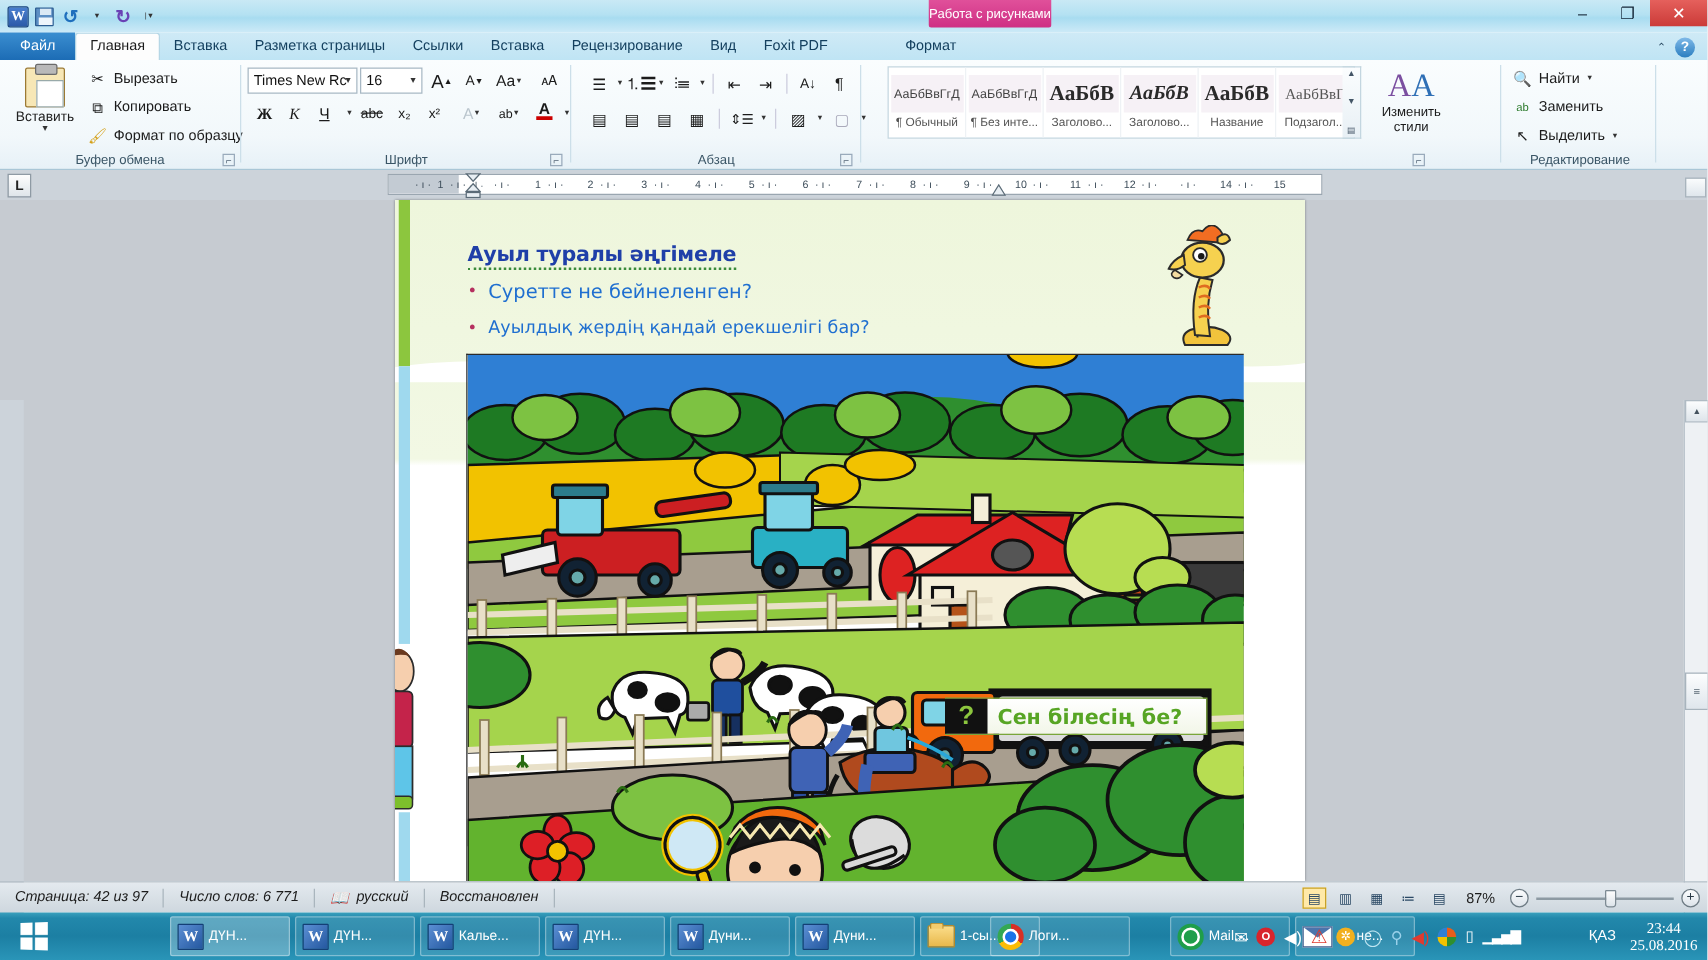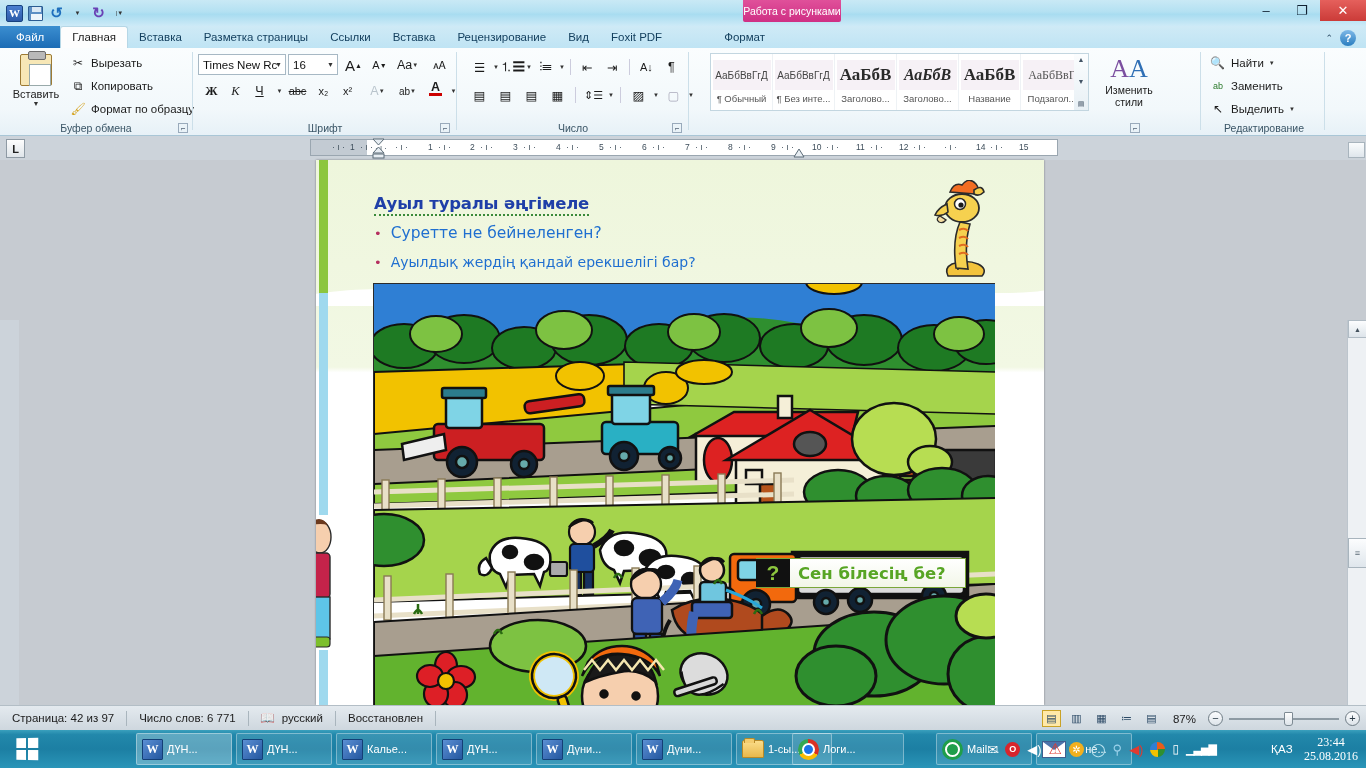--- a/index.html
+++ b/index.html
@@ -160,21 +160,21 @@
               background:linear-gradient(to bottom,#fcfdfe,#dfe6ec); border:1px solid #a8b4bd;
               display:flex; align-items:center; justify-content:center; font-size:9px; color:#5a6a76;}
   .obj-browse { position:absolute; right:1px; top:140px; width:17px; height:17px; }
 
   .ruler-v { position:absolute; left:0px; top:160px; width:19px; height:545px; background:#ccd3da;}
 
   
   .statusbar { position:absolute; top:705px; left:0; width:1366px; height:25px;
     background: linear-gradient(to bottom,#e4eaef,#ced7de); border-top:1px solid #b3bec6;
     display:flex; align-items:center; font-size:11.5px; color:#1c1c1c; }
-  .sb-item { padding: 0 12px; height:19px; display:flex; align-items:center; gap:6px; white-space:nowrap;}
+  .sb-item { padding: 0 12px; height:19px; display:flex; align-items:center; gap:6px; white-space:nowrap;font-style:italic;}
   .sb-div { width:1px; height:15px; background:#a9b5bd; }
   .sb-right { position:absolute; right:6px; top:0; height:25px; display:flex; align-items:center; gap:6px;}
   .view-btn { width:19px; height:17px; display:flex; align-items:center; justify-content:center; font-size:11px; color:#2c4a66;}
   .view-btn.active { background:#ffe9a8; border:1px solid #c9a227; }
   .zoom-slider { width:110px; height:17px; position:relative; display:flex; align-items:center;}
   .zoom-track { width:110px; height:2px; background:#8d9aa3; }
   .zoom-knob { position:absolute; left:55px; width:9px; height:14px;
      background:linear-gradient(to bottom,#fdfdfd,#dde4ea); border:1px solid #7d8a93; border-radius:1px 1px 3px 3px;}
   .zoom-circ { width:15px; height:15px; border-radius:50%; border:1px solid #6f7c85;
      background: linear-gradient(to bottom,#fcfdfe,#dde4ea); display:flex; align-items:center;
@@ -402,21 +402,21 @@
         <span style="width:1px;height:16px;background:#ccd;margin:0 3px;"></span>
         <span class="fbtn" style="position:static;">
             <span>▨</span>
           </span>
         <span class="tiny-caret">▼</span>
         <span class="fbtn" style="position:static;color:#aab;">
             <span>▢</span>
           </span>
         <span class="tiny-caret">▼</span>
       </div>
-      <div class="group-label">Число</div>
+      <div class="group-label">Абзац</div>
       <div class="dialog-launcher">⌐</div>
     </div>
     <div class="group-sep" style="left:688px;"></div>
 
     <div class="group" style="left:692px;width:452px;">
       <div class="style-gal">
         <div class="style-item">
           <div class="style-prev" style="font-size:10px;">АаБбВвГгД</div>
           <div class="style-name">¶ Обычный</div>
         </div>

